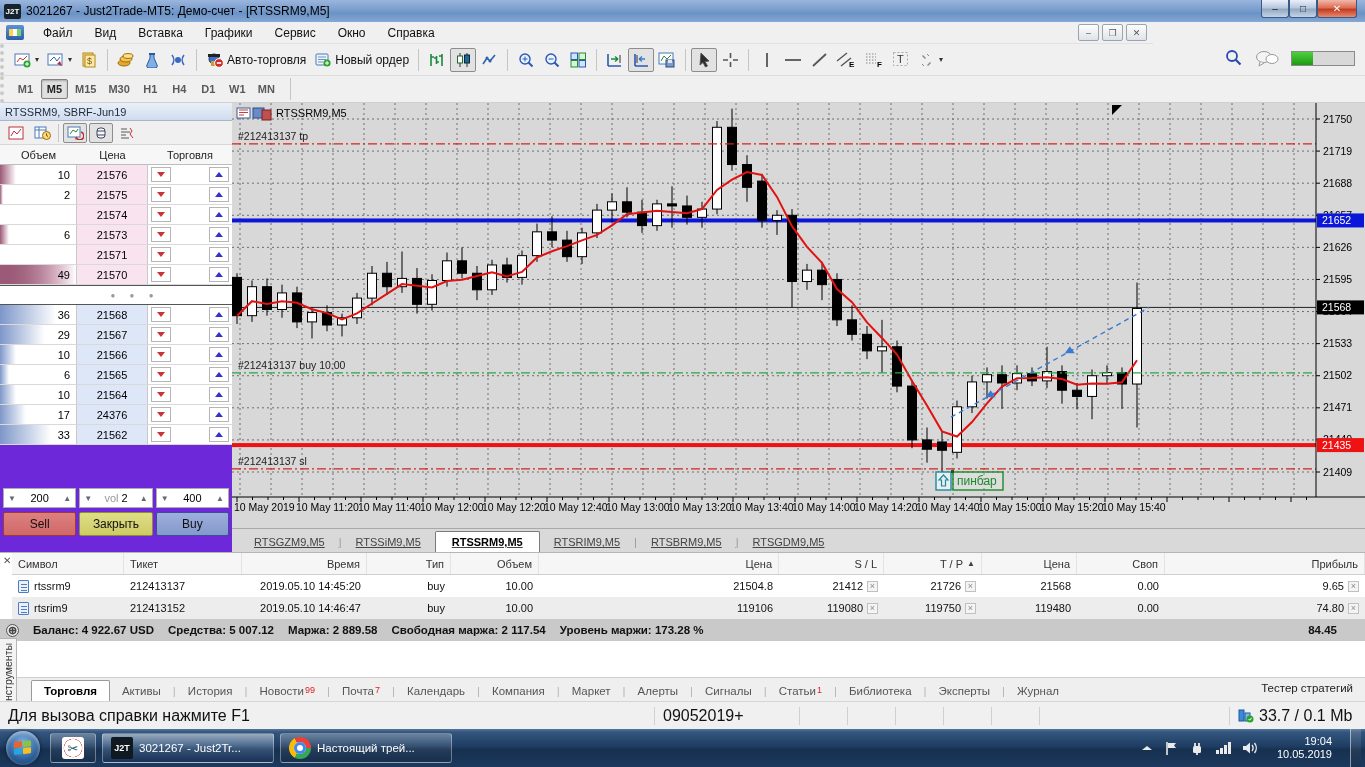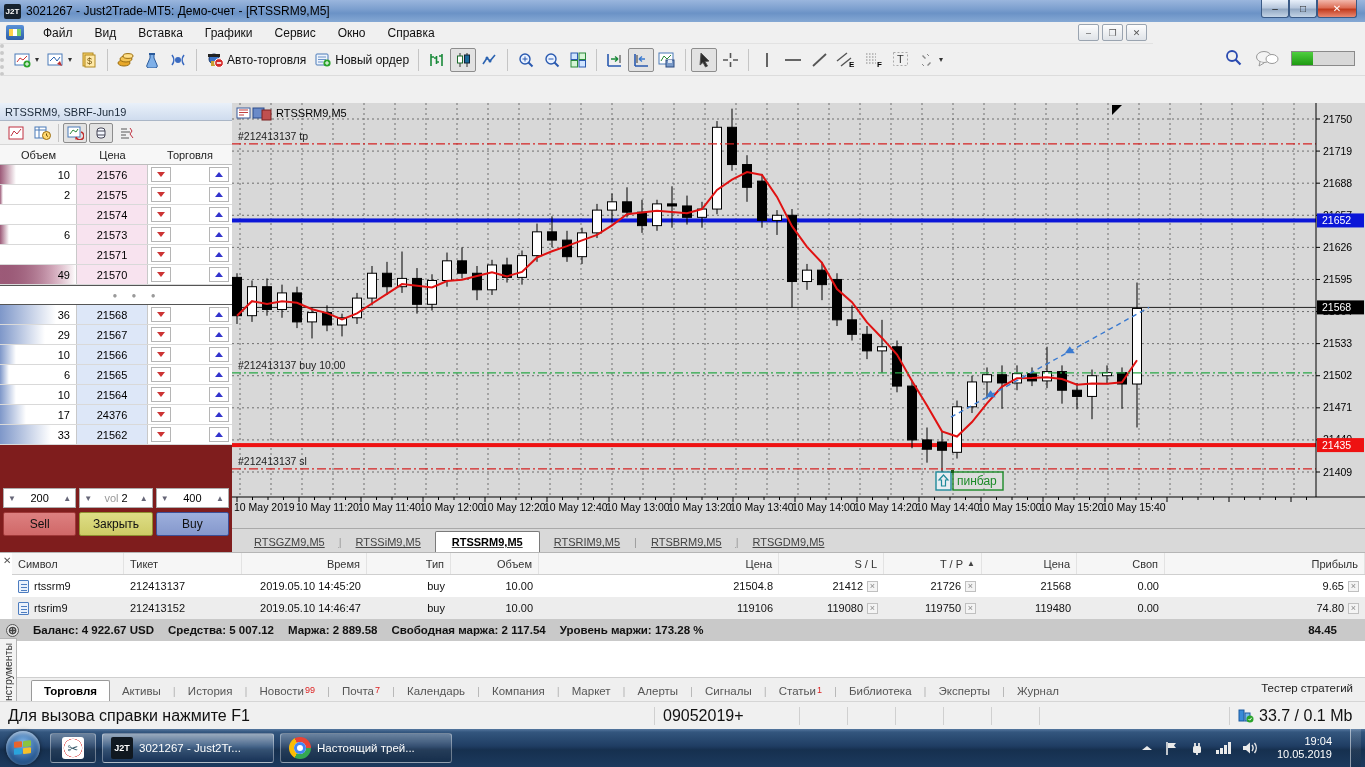--- a/index.html
+++ b/index.html
@@ -27,21 +27,21 @@
   .vsep{width:1px;height:22px;background:#c5c5c5;margin:0 5px;flex:none;}
   .caret{font-size:8px;color:#333;}
   .tb-right{position:absolute;right:10px;top:47px;display:flex;align-items:center;gap:12px;}
   .pbar{width:64px;height:15px;border:1px solid #8a8a8a;background:#d8d8d8;}
   .pbar>div{height:100%;width:34%;background:linear-gradient(180deg,#4fcf3f,#1e9a12);}
   
   .tfbar{top:76px;left:0;width:1365px;height:27px;background:#f0f0f0;display:flex;align-items:center;padding:0 8px;border-bottom:1px solid #cfcfcf;border-left:4px dotted #c9c9c9;}
   .tf{min-width:27px;height:20px;display:flex;align-items:center;justify-content:center;font:700 11px "Liberation Sans",sans-serif;color:#5a5a5a;padding:0 4px;border:1px solid transparent;border-radius:2px;}
   .tf.active{border-color:#808080;background:#e0e0e0;color:#222;box-shadow:inset 0 1px 2px rgba(0,0,0,.25);}
   
-  .dom{top:103px;left:0;width:276px;height:449px;background:#7f1d1d;border-right:2px solid #0f172a;}
+  .dom{top:103px;left:0;width:276px;height:449px;background:#6d28d9;border-right:6px solid #0f172a;}
   .dom-head{height:18px;background:linear-gradient(180deg,#e9f0f9,#cfdcee);border-bottom:1px solid #aab6c6;display:flex;align-items:center;padding:0 5px;font-size:11px;color:#1c2a3a;}
   .dom-head .x{margin-left:auto;color:#333;font-size:11px;font-weight:700;}
   .dom-tools{height:24px;display:flex;align-items:center;gap:2px;padding:0 4px;background:#f0f0f0;border-bottom:1px solid #d7d7d7;}
   .dtb{width:24px;height:20px;display:flex;align-items:center;justify-content:center;border:1px solid transparent;border-radius:2px;}
   .dtb.pressed{border-color:#8d8d8d;background:#e2e2e2;}
   .dom-cols{height:20px;display:flex;background:#f7f7f7;border-bottom:1px solid #bdbdbd;font-size:11px;color:#222;align-items:center;}
   .dom-cols div{text-align:center;}
   .cw-vol{width:77px;}.cw-pr{width:71px;}.cw-tr{width:84px;}
   #dom-rows{background:#fff;}
   .drow{height:20px;display:flex;border-bottom:1px solid #d9d9d9;font-size:11px;}
@@ -359,20 +359,34 @@
     <svg width="24" height="17">
         <ellipse cx="9" cy="7" rx="7.5" ry="5.5" fill="#f4f4f4" stroke="#999"></ellipse>
         <path d="M5 12l-1 4 5-3" fill="#f4f4f4" stroke="#999"></path>
         <ellipse cx="17" cy="9" rx="6" ry="4.5" fill="#fff" stroke="#999"></ellipse>
       </svg>
     <div class="pbar">
         <div></div>
       </div>
   </div>
 
+  <div class="abs tfbar">
+    <div id="tf-items" style="display:flex;gap:2px;">
+        <div class="tf">M1</div>
+        <div class="tf active">M5</div>
+        <div class="tf">M15</div>
+        <div class="tf">M30</div>
+        <div class="tf">H1</div>
+        <div class="tf">H4</div>
+        <div class="tf">D1</div>
+        <div class="tf">W1</div>
+        <div class="tf">MN</div>
+      </div>
+    <div class="vsep" style="margin-left:10px;"></div>
+  </div>
 
   <div class="abs dom">
     <div class="dom-head">
       <span>RTSSRM9, SBRF-Jun19</span>
       <span class="x">x</span>
     </div>
     <div class="dom-tools">
       <div class="dtb">
         <svg width="16" height="14">
             <rect x="1" y="1" width="14" height="12" fill="#fff" stroke="#c03040"></rect>

